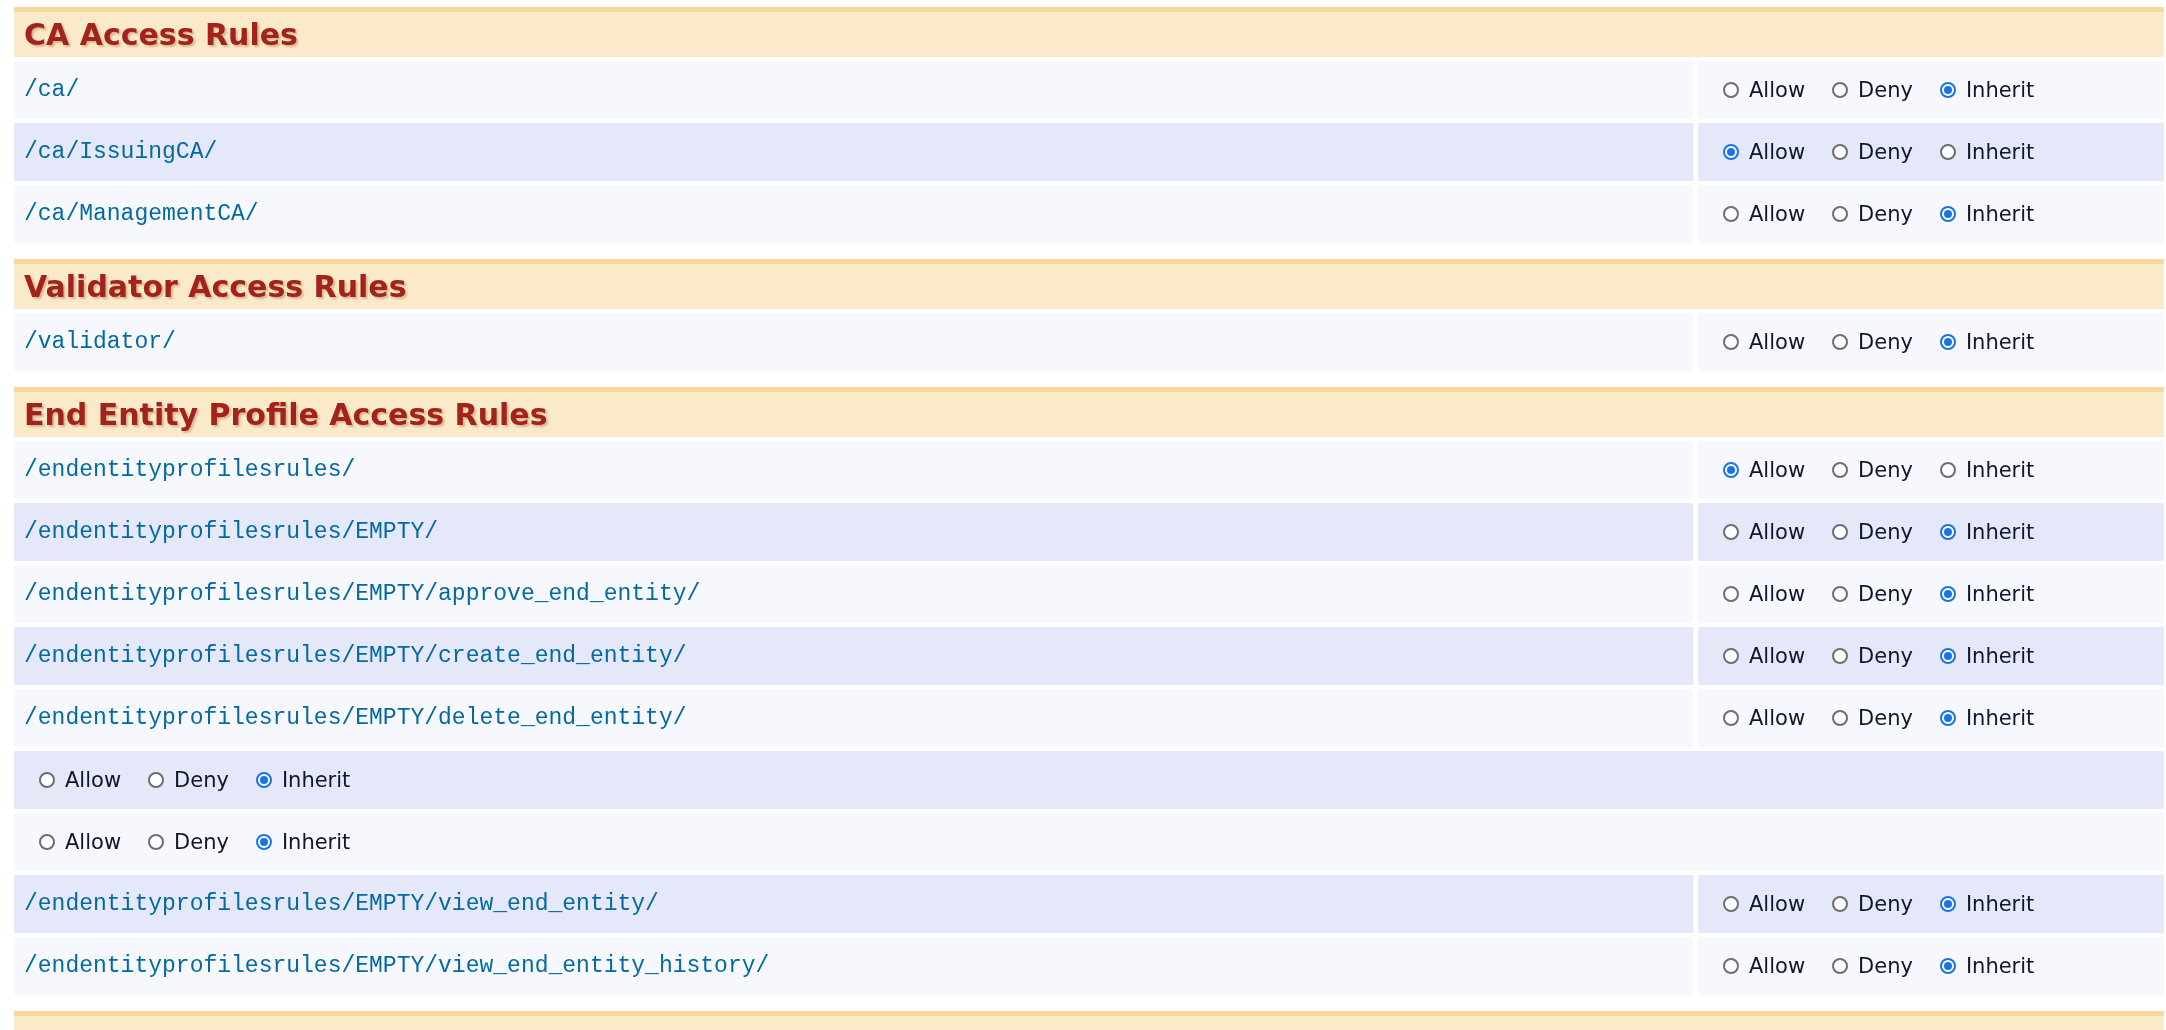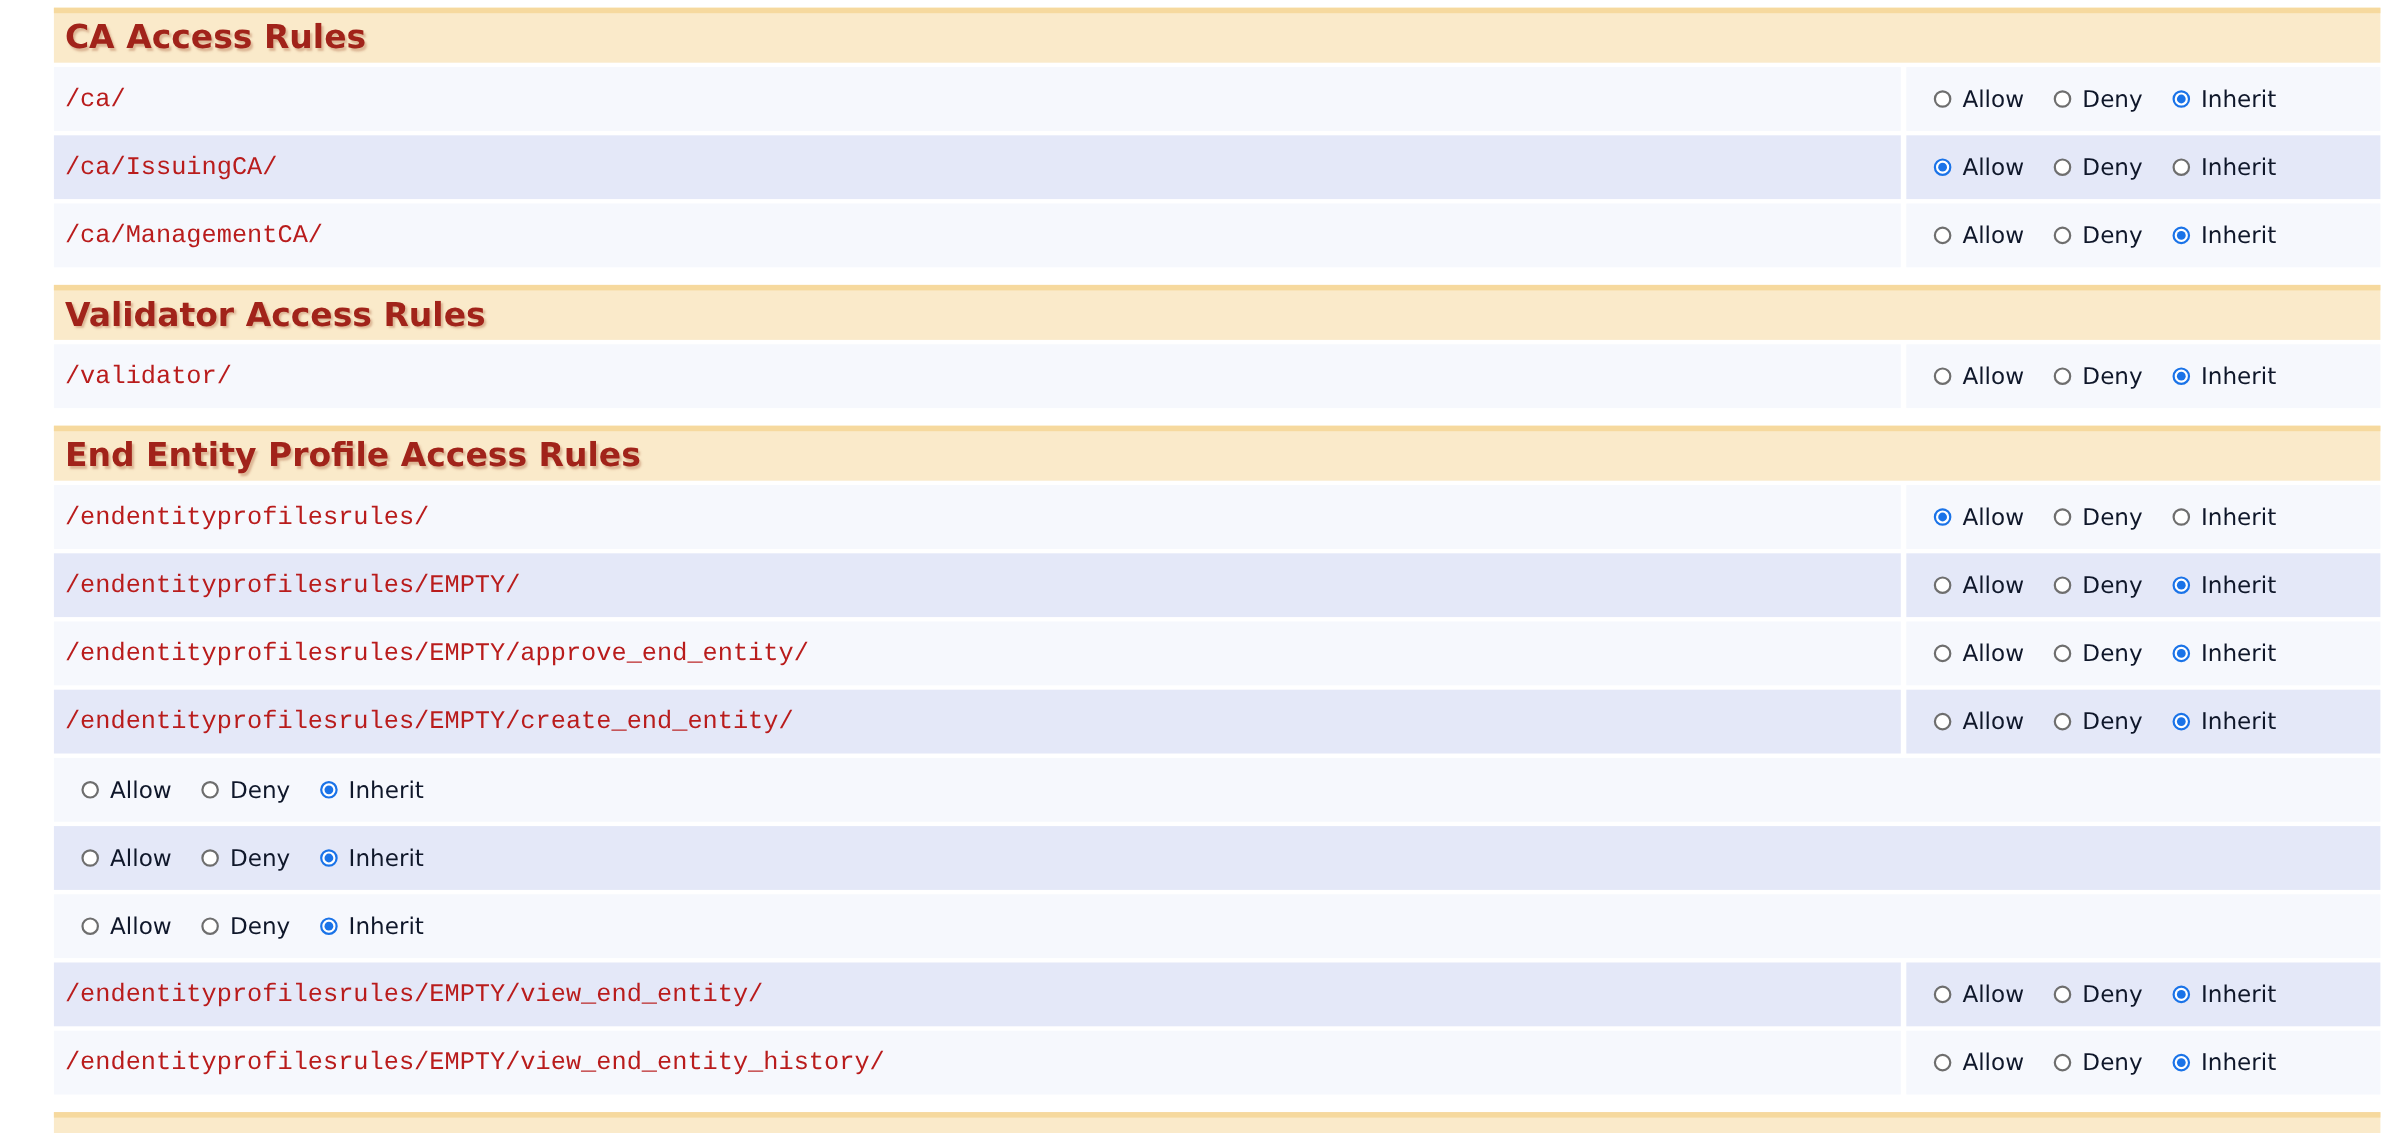--- a/index.html
+++ b/index.html
@@ -5,21 +5,20 @@
   * { margin: 0; padding: 0; box-sizing: border-box; }
   html, body { background: #ffffff; }
   .page {
     position: relative;
     width: 2166px;
     height: 1030px;
     overflow: hidden;
     background: #ffffff;
     font-family: "DejaVu Sans", "Liberation Sans", sans-serif;
     color: #000;
-    padding-left: 35px;
   }
   .content { padding: 7px 2px 0 14px; }
 
   .section { margin-bottom: 16px; }
 
   .section-header {
     height: 50px;
     border-top: 5px solid var(--band-border, #F6D99E);
     background: var(--band, #FAEACA);
     display: flex;
@@ -48,21 +47,21 @@
     width: 1679px;
     flex: none;
     display: flex;
     align-items: center;
     padding-left: 10px;
     overflow: hidden;
   }
   .path {
     font-family: "Liberation Mono", monospace;
     font-size: 23px;
-    color: #b91c1c;
+    color: #0369a1;
     white-space: nowrap;
   }
 
   .cell-radios {
     flex: 1;
     display: flex;
     align-items: center;
     padding-left: 25px;
   }
   .radio-group {
@@ -296,20 +295,23 @@
   </label>
 
   <label class="radio-group">
     <span class="radio checked"></span>
     <span class="radio-label">Inherit</span>
   </label>
 </div>
   </div>
 
   <div class="rule-row light">
+    <div class="cell-path">
+      <span class="path">/endentityprofilesrules/EMPTY/delete_end_entity/</span>
+    </div>
     <div class="cell-radios">
   <label class="radio-group">
     <span class="radio"></span>
     <span class="radio-label">Allow</span>
   </label>
 
   <label class="radio-group">
     <span class="radio"></span>
     <span class="radio-label">Deny</span>
   </label>

